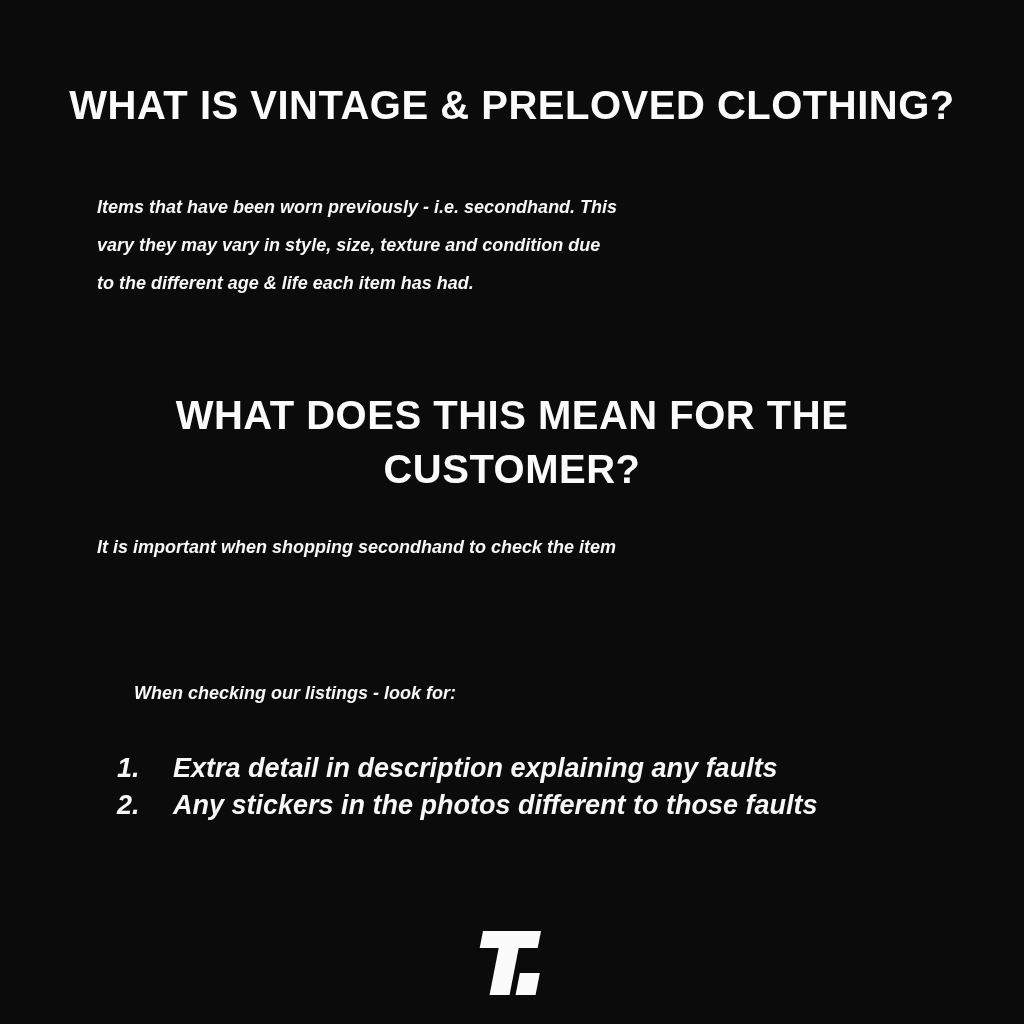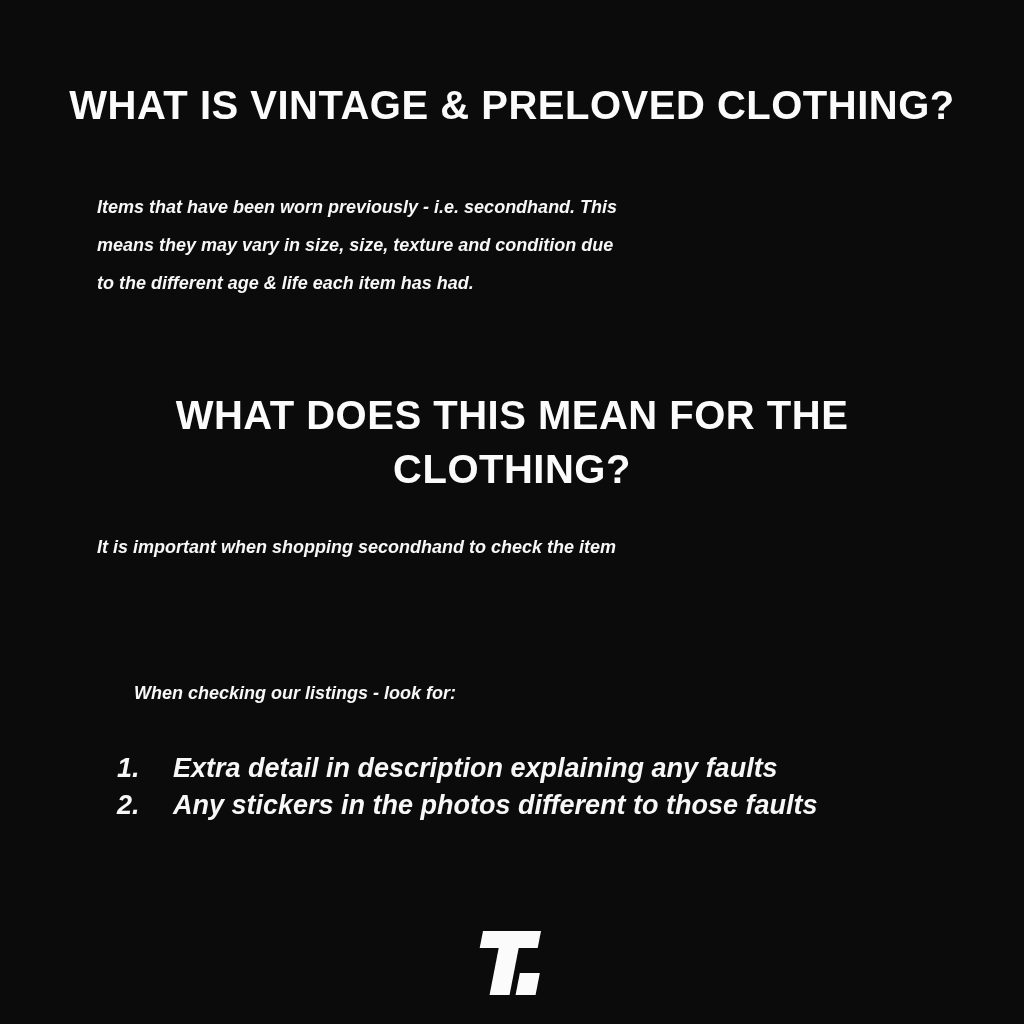--- a/index.html
+++ b/index.html
@@ -78,27 +78,27 @@
 </style>
 </head>
 <body>
 
 <div class="canvas">
 
   <div class="heading title">WHAT IS VINTAGE &amp; PRELOVED CLOTHING?</div>
 
   <div class="body-block para1">
     <div class="line">Items that have been worn previously - i.e. secondhand. This</div>
-    <div class="line">means they may vary in size, size, texture and condition due</div>
+    <div class="line">vary they may vary in style, size, texture and condition due</div>
     <div class="line">to the different age &amp; life each item has had.</div>
   </div>
 
   <div class="heading heading2">
     <div class="hline">WHAT DOES THIS MEAN FOR THE</div>
-    <div class="hline">CLOTHING?</div>
+    <div class="hline">CUSTOMER?</div>
   </div>
 
   <div class="body-block para2">
     <div class="line">It is important when shopping secondhand to check the item</div>
   </div>
 
   <div class="body-block listings-intro">When checking our listings - look for:</div>
 
   <div class="checklist">
     <div class="check-row">

